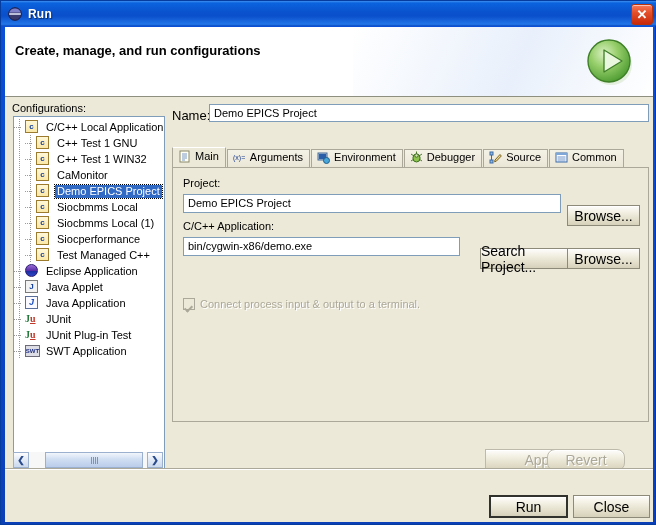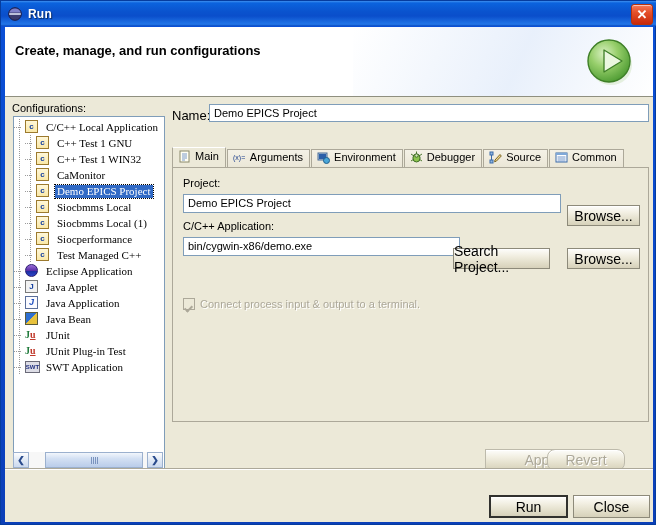--- a/index.html
+++ b/index.html
@@ -59,21 +59,21 @@
   }
   .sep-light{position:absolute;left:0;width:100%;height:1px;background:#FFFFFF;}
 
   .cfg-label{position:absolute;left:7px;top:5px;font-size:11px;color:#000;}
   .tree-box{
     position:absolute;left:8px;top:19px;width:152px;height:396px;
     background:#fff;border:1px solid #7F9DB9;box-sizing:border-box;overflow:hidden;
   }
   .tree{position:absolute;left:0;top:2px;width:100%;}
   .tnode{height:16px;display:flex;align-items:center;white-space:nowrap;font-size:11px;color:#000;}
-  .tnode .lbl{padding:0 2px;line-height:13px;font-family:Liberation Serif, serif;}
+  .tnode .lbl{padding:0 2px;line-height:13px;}
   .tnode.sel .lbl{background:#316AC5;color:#fff;outline:1px dotted #000;}
   .tw{width:11px;height:16px;flex:0 0 auto;position:relative;}
   .tw.dash::before{content:"";position:absolute;left:0;top:8px;width:8px;height:1px;
     background:repeating-linear-gradient(90deg,#9A9A9A 0 1px,transparent 1px 2px);}
   .tw.vline::after{content:"";position:absolute;left:5px;top:0;width:1px;height:16px;
     background:repeating-linear-gradient(180deg,#9A9A9A 0 1px,transparent 1px 2px);}
   .ico{width:16px;height:16px;flex:0 0 auto;margin-right:3px;position:relative;}
 
   
   .ico-c{
@@ -325,27 +325,20 @@
           <div class="tnode">
             <div class="tw dash vline"></div>
             <div class="ico">
               <div class="ico-japp">J</div>
             </div>
             <span class="lbl">Java Application</span>
           </div>
           <div class="tnode">
             <div class="tw dash vline"></div>
             <div class="ico">
-              <div class="ico-jbean"></div>
-            </div>
-            <span class="lbl">Java Bean</span>
-          </div>
-          <div class="tnode">
-            <div class="tw dash vline"></div>
-            <div class="ico">
               <div class="ico-junit">J<span class="u">u</span></div>
             </div>
             <span class="lbl">JUnit</span>
           </div>
           <div class="tnode">
             <div class="tw dash vline"></div>
             <div class="ico">
               <div class="ico-junit">J<span class="u">u</span></div>
             </div>
             <span class="lbl">JUnit Plug-in Test</span>
@@ -453,21 +446,21 @@
       </div>
     </div>
 
   <div class="tabpanel">
     <div class="fld-label" style="left:10px;top:9px;">Project:</div>
     <div class="txt" style="left:10px;top:26px;width:378px;">Demo EPICS Project</div>
     <div class="btn mini-btn" style="position:absolute;left:394px;top:25px;width:73px;">Browse...</div>
 
     <div class="fld-label" style="left:10px;top:52px;">C/C++ Application:</div>
     <div class="txt" style="left:10px;top:69px;width:277px;">bin/cygwin-x86/demo.exe</div>
-    <div class="btn mini-btn" style="position:absolute;left:280px;top:68px;width:97px;">Search Project...</div>
+    <div class="btn mini-btn" style="position:absolute;left:307px;top:68px;width:97px;">Search Project...</div>
     <div class="btn mini-btn" style="position:absolute;left:394px;top:68px;width:73px;">Browse...</div>
 
     <div class="chk-row">
       <div class="chk"></div>
       <div class="chk-txt">Connect process input &amp; output to a terminal.</div>
     </div>
   </div>
 
   <div class="btn disabled btn-apply">Apply</div>
   <div class="btn disabled btn-revert">Revert</div>

